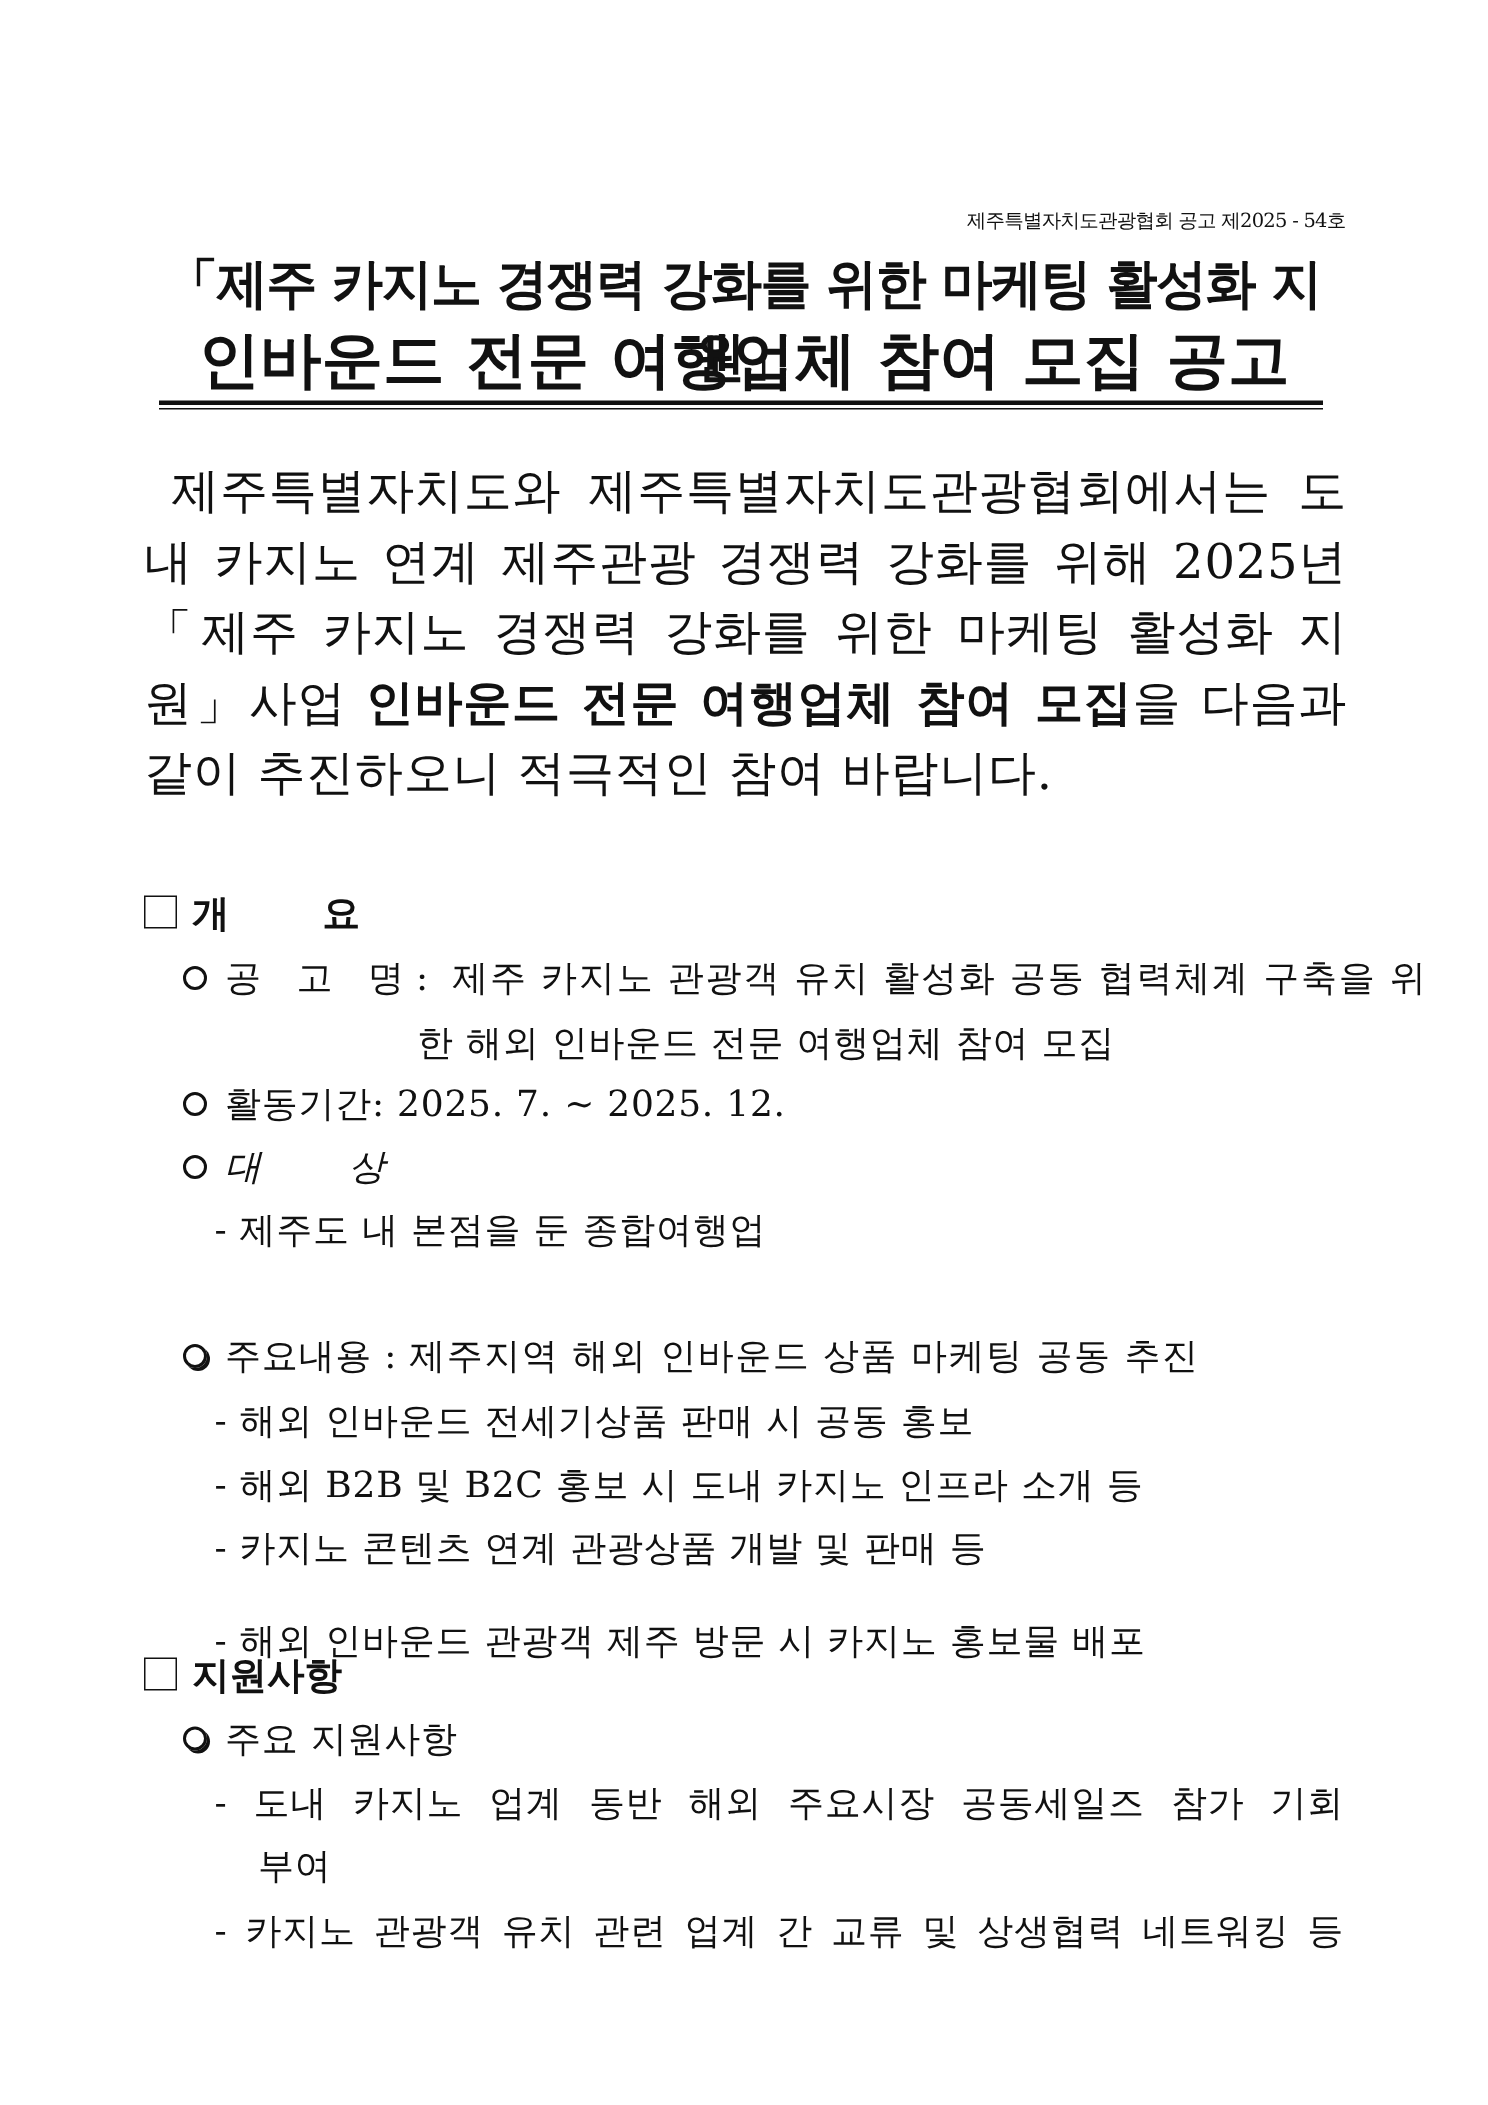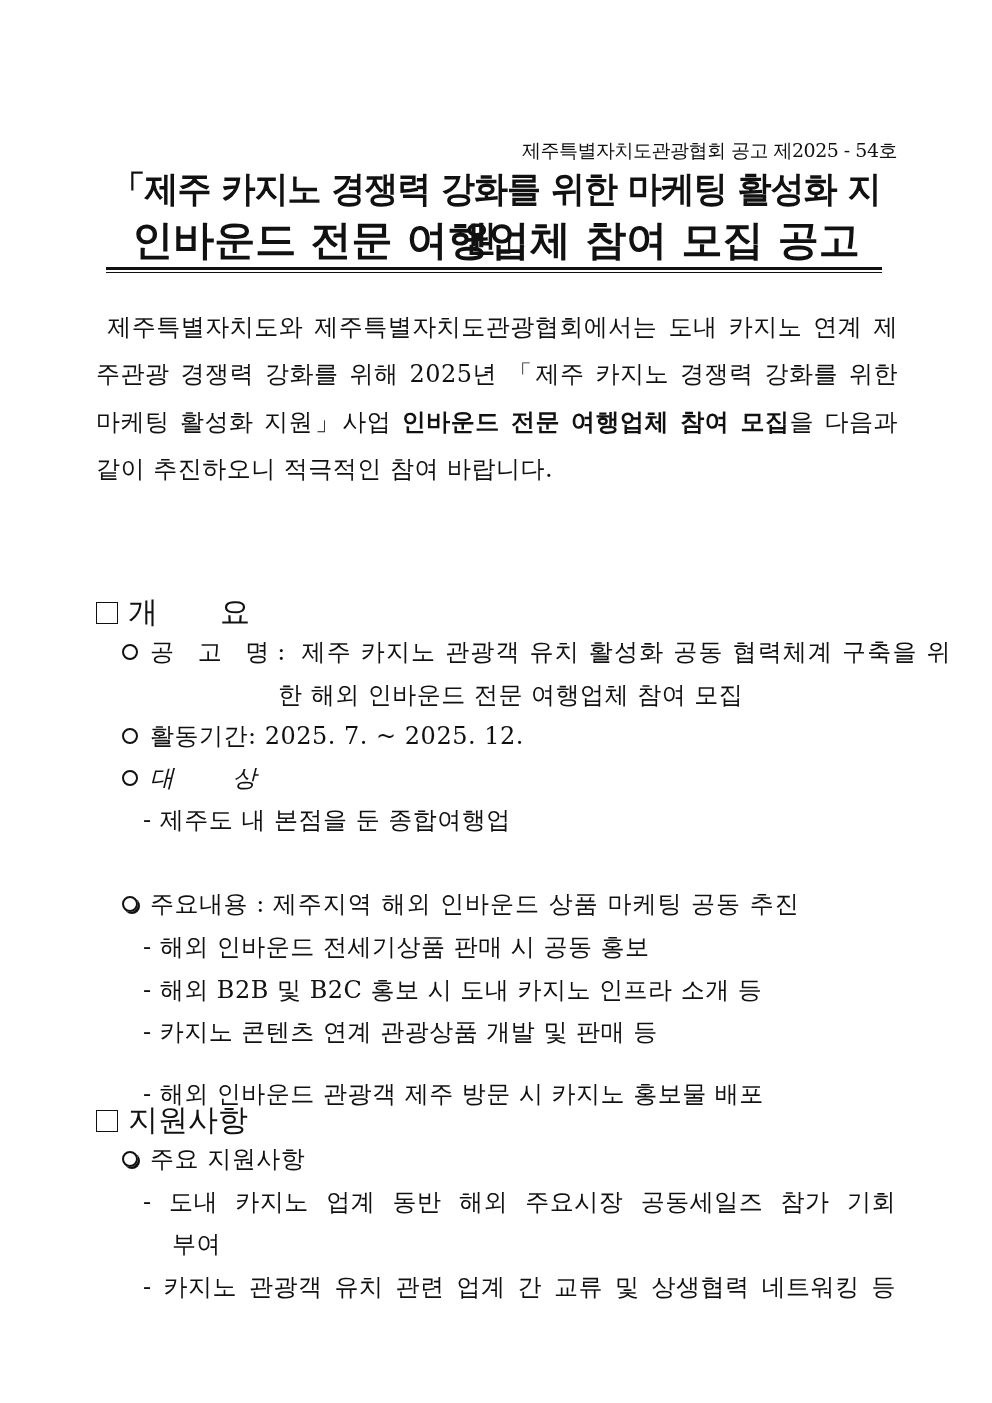--- a/index.html
+++ b/index.html
@@ -1,34 +1,34 @@
 <!DOCTYPE html>
 <html><head>
 <meta charset="utf-8">
 <style>
   html, body { margin:0; padding:0; background:#ffffff; }
   body { width:992px; height:1403px; position:relative; overflow:hidden;
          font-family:"DejaVu Serif","Liberation Serif",serif; color:#111; }
   .page { position:absolute; left:0; top:0; width:992px; height:1403px; }
-  .notice-no { position:absolute; right:95px; top:138px; font-size:19px; letter-spacing:-0.5px; }
+  .notice-no { position:absolute; right:95px; top:138px; font-size:13px; letter-spacing:-0.5px; }
   .title1 { position:absolute; left:96px; width:800px; top:168px; text-align:center;
             font-family:"DejaVu Sans","Liberation Sans",sans-serif; font-weight:bold;
             font-size:34px; letter-spacing:-1px; transform:scaleY(1.05); }
   .title2 { position:absolute; left:108px; width:776px; top:214px; text-align:center;
             font-family:"DejaVu Sans","Liberation Sans",sans-serif; font-weight:bold;
             font-size:41px; letter-spacing:0px; line-height:52px; }
   .title-rule { position:absolute; left:106px; width:776px; top:267px; height:3px;
                 border-top:3px solid #111; border-bottom:1.5px solid #111; height:2px; }
-  .body-para { position:absolute; left:96px; width:802px; top:304px; font-size:24px;
+  .body-para { position:absolute; left:96px; width:802px; top:304px; font-size:32px;
                line-height:47px; text-align:justify; text-align-last:left; letter-spacing:0.5px; }
   .body-para b { font-weight:bold; }
   .date { position:absolute; right:95px; top:490px; font-size:25px; font-weight:bold; }
   .org  { position:absolute; right:95px; top:533px; font-size:25px; font-weight:bold; letter-spacing:1px; }
   .line { position:absolute; font-size:24px; white-space:nowrap; letter-spacing:0.5px; }
-  .sec-head { position:absolute; font-size:30px; font-weight:normal; }
+  .sec-head { position:absolute; font-size:25px; font-weight:bold; }
   .box { display:inline-block; width:20px; height:20px; border:1.5px solid #111;
          vertical-align:-2px; margin-right:10px; }
   .circ { display:inline-block; width:16px; height:16px; border:2px solid #111;
           border-radius:50%; vertical-align:0px; margin-right:12px; box-sizing:border-box; }
   .circ.shadow { box-shadow:2px 2px 0 #111; }
   .justify { text-align:justify; text-align-last:justify; white-space:normal; }
 </style>
 </head>
 <body>
 

